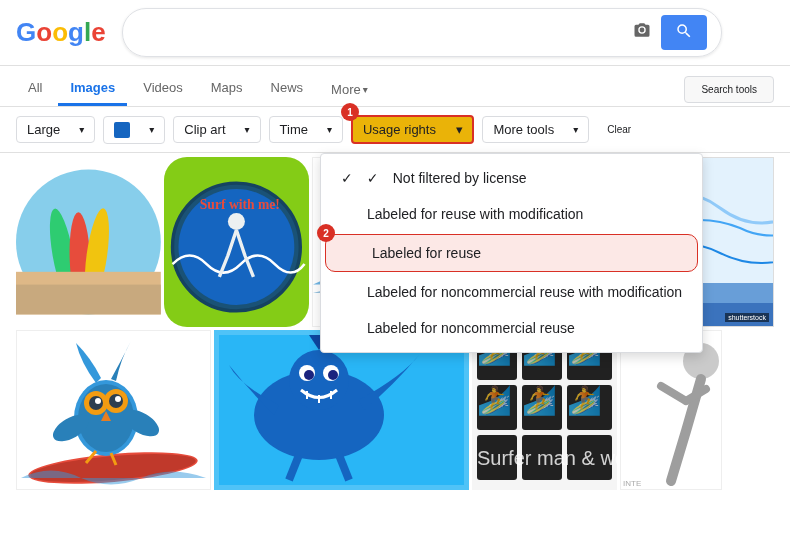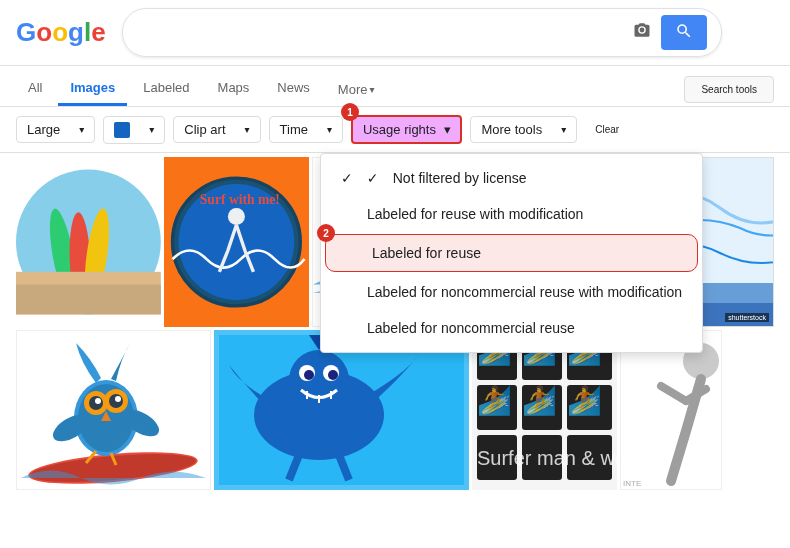--- a/index.html
+++ b/index.html
@@ -21,21 +21,21 @@
     .nav-item { padding: 8px 12px; font-size: 13px; color: #666; cursor: pointer; text-decoration: none; border-bottom: 3px solid transparent; }
     .nav-item.active { color: #1a73e8; border-bottom: 3px solid #1a73e8; font-weight: bold; }
     .nav-more { padding: 8px 12px; font-size: 13px; color: #666; cursor: pointer; display: flex; align-items: center; gap: 2px; }
     .search-tools-btn { margin-left: auto; background: #f8f8f8; border: 1px solid #dadce0; border-radius: 4px; padding: 7px 16px; font-size: 10px; cursor: pointer; color: #202124; }
 
     
     .filters { display: flex; align-items: center; padding: 8px 16px; gap: 8px; border-bottom: 1px solid #e0e0e0; position: relative; }
     .filter-btn { display: flex; align-items: center; gap: 19px; padding: 5px 10px; border: 1px solid #dadce0; border-radius: 4px; font-size: 13px; cursor: pointer; background: #fff; color: #202124; }
     .filter-btn .arrow { font-size: 10px; }
     .filter-color { width: 16px; height: 16px; background: #1565C0; border-radius: 2px; }
-    .usage-rights-btn { display: flex; align-items: center; gap: 8px; padding: 5px 10px; border: 2px solid #d93025; border-radius: 4px; font-size: 13px; cursor: pointer; background: #f0abfc; color: #202124; position: relative; }
+    .usage-rights-btn { display: flex; align-items: center; gap: 20px; padding: 5px 10px; border: 2px solid #d93025; border-radius: 4px; font-size: 13px; cursor: pointer; background: #eab308; color: #202124; position: relative; }
     .clear-btn { padding: 5px 10px; font-size: 10px; cursor: pointer; background: none; border: none; color: #202124; }
 
     
     .dropdown { position: absolute; top: 46px; left: 320px; background: #fff; border: 1px solid #dadce0; border-radius: 4px; box-shadow: 0 4px 12px rgba(0,0,0,0.15); z-index: 100; min-width: 340px; padding: 6px 0; }
     .dropdown-item { display: flex; align-items: center; padding: 10px 20px; font-size: 14px; color: #202124; cursor: pointer; gap: 10px; }
     .dropdown-item.checked::before { content: '✓'; color: #202124; font-size: 14px; margin-right: 4px; }
 
     .img-container { position: relative; overflow: hidden; }
 
     .grid-wrapper { padding: 4px 16px; }
@@ -67,21 +67,21 @@
           <path d="M15.5 14h-.79l-.28-.27A6.471 6.471 0 0 0 16 9.5 6.5 6.5 0 1 0 9.5 16c1.61 0 3.09-.59 4.23-1.57l.27.28v.79l5 4.99L20.49 19l-4.99-5zm-6 0C7.01 14 5 11.99 5 9.5S7.01 5 9.5 5 14 7.01 14 9.5 11.99 14 9.5 14z"></path>
         </svg>
       </button>
     </div>
   </div>
 </div>
 
 <div class="nav">
   <a class="nav-item">All</a>
   <a class="nav-item active">Images</a>
-  <a class="nav-item">Labeled</a>
+  <a class="nav-item">Videos</a>
   <a class="nav-item">Maps</a>
   <a class="nav-item">News</a>
   <span class="nav-more">
     <span>More</span>
     <span style="font-size:10px;">▾</span>
   </span>
   <button class="search-tools-btn">Search tools</button>
 </div>
 
 <div class="filters">
@@ -155,21 +155,21 @@
       <svg width="170" height="170" viewBox="0 0 170 170">
         <circle cx="85" cy="85" r="85" fill="#87CEEB"></circle>
         <ellipse cx="55" cy="100" rx="12" ry="55" fill="#2ECC71" transform="rotate(-10 55 100)"></ellipse>
         <ellipse cx="75" cy="105" rx="12" ry="55" fill="#E74C3C" transform="rotate(-2 75 105)"></ellipse>
         <ellipse cx="95" cy="100" rx="12" ry="55" fill="#F1C40F" transform="rotate(8 95 100)"></ellipse>
         <rect x="0" y="120" width="170" height="50" fill="#DEB887"></rect>
         <rect x="0" y="135" width="170" height="35" fill="#C8A97E"></rect>
       </svg>
     </div>
 
-    <div class="img-container" style="width:178px;height:170px;background:#f97316;display:flex;align-items:center;justify-content:center;">
+    <div class="img-container" style="width:178px;height:170px;background:#84cc16;display:flex;align-items:flex-end;justify-content:center;border-radius:23px;">
       <svg width="170" height="160" viewBox="0 0 170 160">
         <circle cx="85" cy="80" r="75" fill="#1a5276" stroke="#154360" stroke-width="4"></circle>
         <circle cx="85" cy="80" r="68" fill="#1565C0"></circle>
 
         <path d="M10 100 Q30 80 50 100 Q70 120 90 100 Q110 80 130 100 Q150 120 165 100" stroke="white" stroke-width="3" fill="none"></path>
 
         <circle cx="85" cy="50" r="10" fill="#ECF0F1"></circle>
         <path d="M85 60 L75 90 L65 115" stroke="#ECF0F1" stroke-width="4" fill="none"></path>
         <path d="M85 60 L95 90 L105 115" stroke="#ECF0F1" stroke-width="4" fill="none"></path>
         <text x="42" y="35" font-family="cursive" font-size="16" fill="#E74C3C" font-weight="bold">Surf with me!</text>

